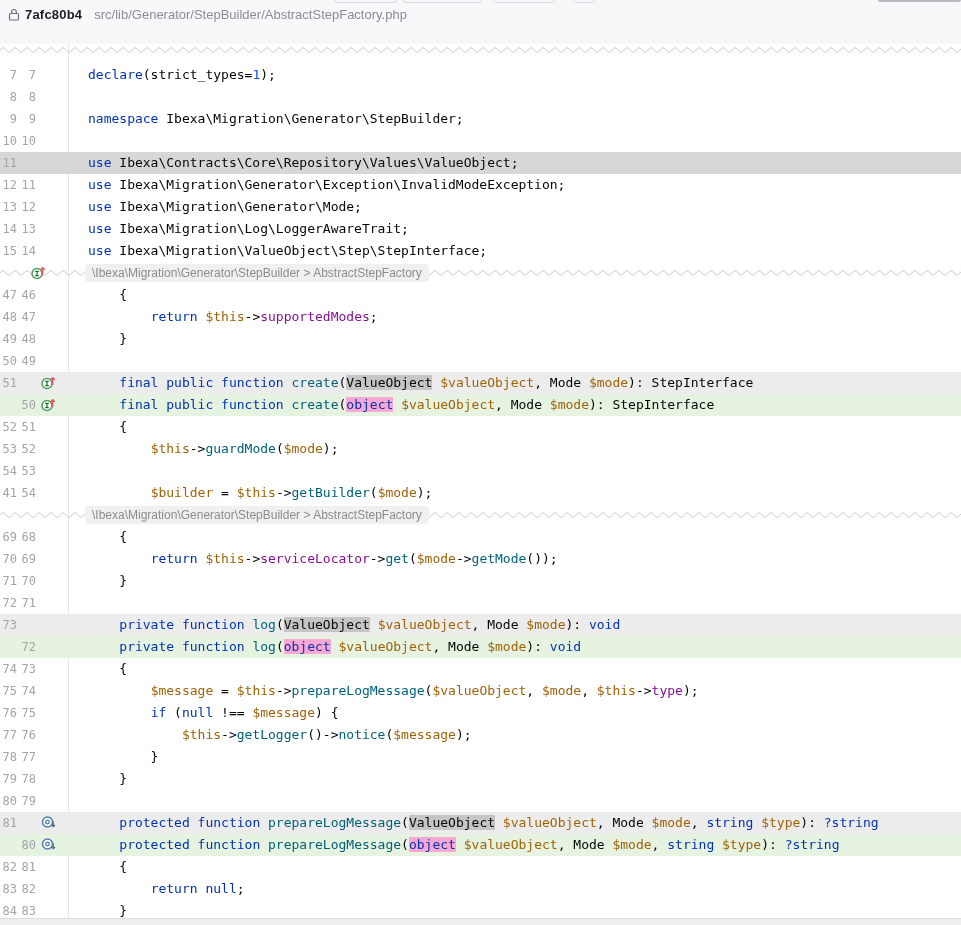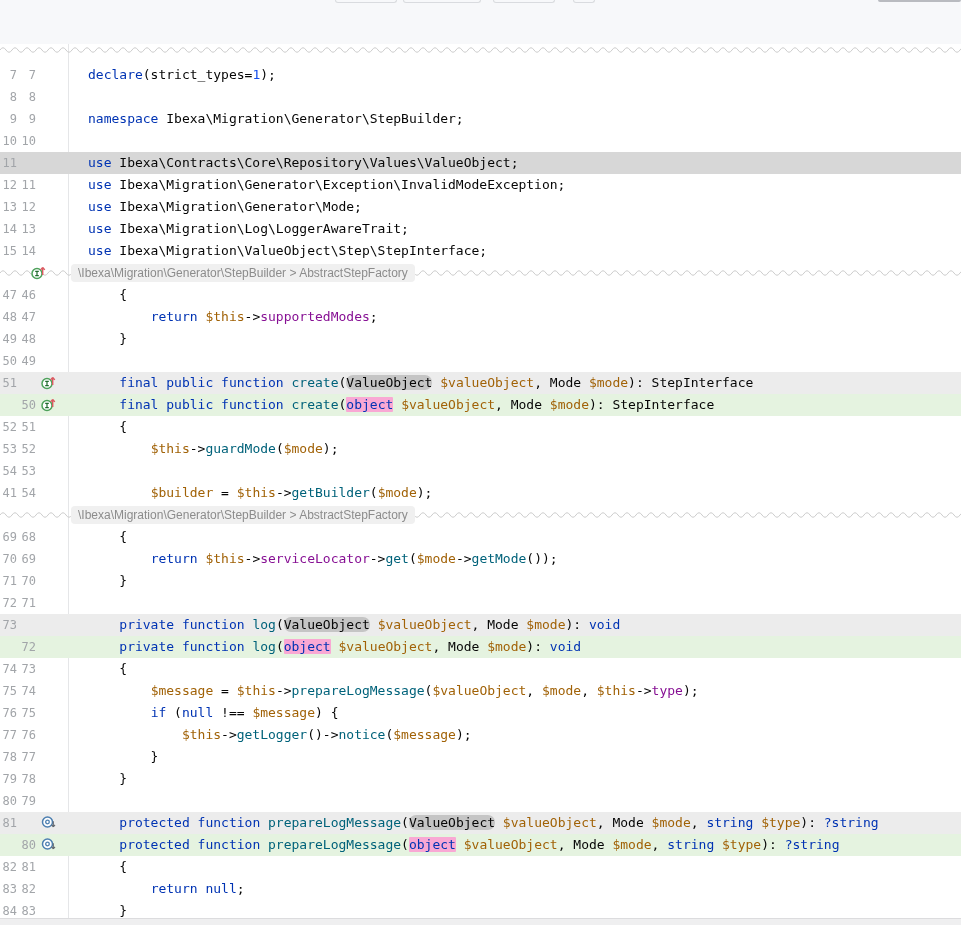--- a/index.html
+++ b/index.html
@@ -15,21 +15,21 @@
 
   .tab-ghost{position:absolute;top:0;height:3px;border:1px solid #D9DBDF;border-top:none;
              border-radius:0 0 6px 6px;box-sizing:border-box;}
   .tab-ghost.dark{height:2px;background:#B9BBC0;border:none;border-radius:0 0 3px 3px;}
 
   
   .sep{height:22px;position:relative;}
   .sep.plain{height:12px;}
   .wave-svg{position:absolute;left:0;top:50%;margin-top:-5px;}
   .sep-icon{position:absolute;left:30px;top:2px;width:17px;height:17px;}
-  .crumb{position:absolute;left:71px;top:50%;transform:translateY(-50%);
+  .crumb{position:absolute;left:85px;top:50%;transform:translateY(-50%);
          background:#F0F0F0;color:#8C8C8C;font-size:12px;line-height:16px;
          padding:1px 7px;border-radius:4px;white-space:pre;}
 
   
   .diff-body{position:relative;}
   .gutter-border{position:absolute;left:68px;top:0;bottom:0;width:1px;background:#E5E6E8;z-index:0;}
   .code-top-pad{height:8px;}
   .row{display:flex;height:22px;line-height:22px;position:relative;z-index:1;
        font-family:"DejaVu Sans Mono",monospace;font-size:13px;}
   .row-rf{background:#D7D7D7;}
@@ -42,38 +42,48 @@
   .icon-slot svg{position:absolute;left:4px;top:2px;}
   .code{white-space:pre;padding-left:20px;flex:1;color:#060606;}
 
   
   .tk-k{color:#0033B3;}   
   .tk-n{color:#1750EB;}   
   .tk-f{color:#00627A;}   
   .tk-v{color:#a16207;}   
   .tk-d{color:#871094;}   
   .tk-p{color:#060606;}   
-  .bg-r{background:#C5C5C5;border-radius:7px;}
+  .bg-r{background:#C5C5C5;border-radius:1px;}
   .bg-a{background:#f9a8d4;border-radius:1px;}
 
   .bottom-strip{position:absolute;left:0;right:0;bottom:0;height:7px;background:#EFEFF0;
                 border-top:1px solid #DCDCDE;box-sizing:border-box;}
 </style>
 </head>
 <body>
 
 <div class="stage">
 
   <div class="tab-ghost" style="left:335px;width:62px;"></div>
   <div class="tab-ghost" style="left:403px;width:78px;"></div>
   <div class="tab-ghost" style="left:493px;width:62px;"></div>
   <div class="tab-ghost" style="left:573px;width:22px;"></div>
   <div class="tab-ghost dark" style="left:878px;width:83px;"></div>
 
   <div class="header">
+    <div class="commit-row">
+      <span class="lock">
+        <svg width="12" height="13" viewBox="0 0 12 13">
+            <rect x="1.5" y="5.5" width="9" height="6.5" rx="1.3" fill="none" stroke="#6E7074" stroke-width="1.2"></rect>
+            <path d="M3.7 5.5V3.8a2.3 2.3 0 0 1 4.6 0V5.5" fill="none" stroke="#6E7074" stroke-width="1.2"></path>
+          </svg>
+      </span>
+      <span class="hash">7afc80b4</span>
+      <span class="path">src/lib/Generator/StepBuilder/AbstractStepFactory.php</span>
+    </div>
   </div>
 
   <div class="diff-body">
     <div class="gutter-border"></div>
     <div>
         <div class="sep plain">
           <svg class="wave-svg" width="961" height="10" viewBox="0 0 961 10">
             <path d="M0 5q3 -4.5 6 0q3 4.5 6 0q3 -4.5 6 0q3 4.5 6 0q3 -4.5 6 0q3 4.5 6 0q3 -4.5 6 0q3 4.5 6 0q3 -4.5 6 0q3 4.5 6 0q3 -4.5 6 0q3 4.5 6 0q3 -4.5 6 0q3 4.5 6 0q3 -4.5 6 0q3 4.5 6 0q3 -4.5 6 0q3 4.5 6 0q3 -4.5 6 0q3 4.5 6 0q3 -4.5 6 0q3 4.5 6 0q3 -4.5 6 0q3 4.5 6 0q3 -4.5 6 0q3 4.5 6 0q3 -4.5 6 0q3 4.5 6 0q3 -4.5 6 0q3 4.5 6 0q3 -4.5 6 0q3 4.5 6 0q3 -4.5 6 0q3 4.5 6 0q3 -4.5 6 0q3 4.5 6 0q3 -4.5 6 0q3 4.5 6 0q3 -4.5 6 0q3 4.5 6 0q3 -4.5 6 0q3 4.5 6 0q3 -4.5 6 0q3 4.5 6 0q3 -4.5 6 0q3 4.5 6 0q3 -4.5 6 0q3 4.5 6 0q3 -4.5 6 0q3 4.5 6 0q3 -4.5 6 0q3 4.5 6 0q3 -4.5 6 0q3 4.5 6 0q3 -4.5 6 0q3 4.5 6 0q3 -4.5 6 0q3 4.5 6 0q3 -4.5 6 0q3 4.5 6 0q3 -4.5 6 0q3 4.5 6 0q3 -4.5 6 0q3 4.5 6 0q3 -4.5 6 0q3 4.5 6 0q3 -4.5 6 0q3 4.5 6 0q3 -4.5 6 0q3 4.5 6 0q3 -4.5 6 0q3 4.5 6 0q3 -4.5 6 0q3 4.5 6 0q3 -4.5 6 0q3 4.5 6 0q3 -4.5 6 0q3 4.5 6 0q3 -4.5 6 0q3 4.5 6 0q3 -4.5 6 0q3 4.5 6 0q3 -4.5 6 0q3 4.5 6 0q3 -4.5 6 0q3 4.5 6 0q3 -4.5 6 0q3 4.5 6 0q3 -4.5 6 0q3 4.5 6 0q3 -4.5 6 0q3 4.5 6 0q3 -4.5 6 0q3 4.5 6 0q3 -4.5 6 0q3 4.5 6 0q3 -4.5 6 0q3 4.5 6 0q3 -4.5 6 0q3 4.5 6 0q3 -4.5 6 0q3 4.5 6 0q3 -4.5 6 0q3 4.5 6 0q3 -4.5 6 0q3 4.5 6 0q3 -4.5 6 0q3 4.5 6 0q3 -4.5 6 0q3 4.5 6 0q3 -4.5 6 0q3 4.5 6 0q3 -4.5 6 0q3 4.5 6 0q3 -4.5 6 0q3 4.5 6 0q3 -4.5 6 0q3 4.5 6 0q3 -4.5 6 0q3 4.5 6 0q3 -4.5 6 0q3 4.5 6 0q3 -4.5 6 0q3 4.5 6 0q3 -4.5 6 0q3 4.5 6 0q3 -4.5 6 0q3 4.5 6 0q3 -4.5 6 0q3 4.5 6 0q3 -4.5 6 0q3 4.5 6 0q3 -4.5 6 0q3 4.5 6 0q3 -4.5 6 0q3 4.5 6 0q3 -4.5 6 0q3 4.5 6 0q3 -4.5 6 0q3 4.5 6 0q3 -4.5 6 0q3 4.5 6 0q3 -4.5 6 0q3 4.5 6 0q3 -4.5 6 0q3 4.5 6 0q3 -4.5 6 0q3 4.5 6 0q3 -4.5 6 0q3 4.5 6 0q3 -4.5 6 0q3 4.5 6 0q3 -4.5 6 0q3 4.5 6 0q3 -4.5 6 0q3 4.5 6 0q3 -4.5 6 0q3 4.5 6 0q3 -4.5 6 0q3 4.5 6 0q3 -4.5 6 0q3 4.5 6 0" fill="none" stroke="#CDCDCD" stroke-width="1"></path>
           </svg>
         </div>

